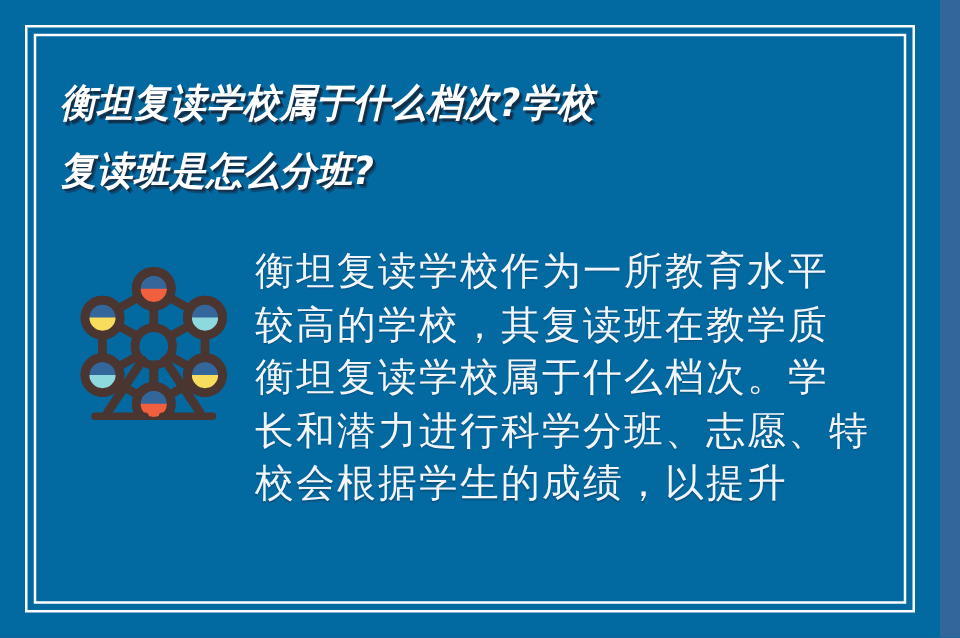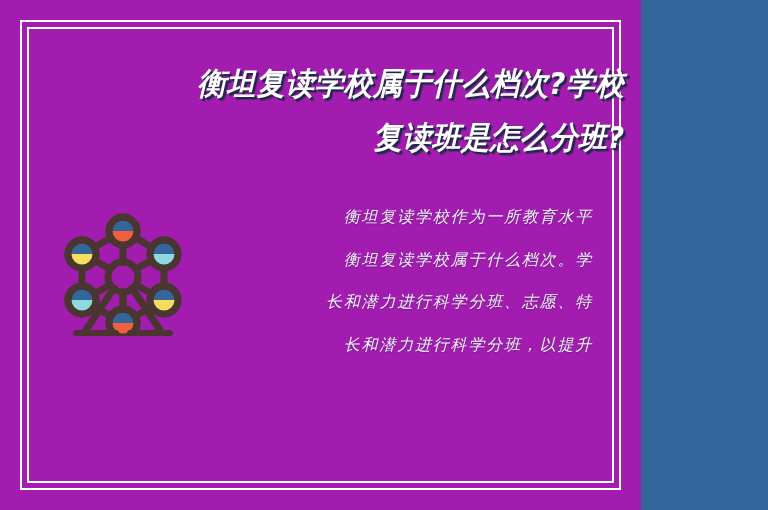--- a/index.html
+++ b/index.html
@@ -10,24 +10,23 @@
     overflow: hidden;
   }
 
   body {
     background: #33679c;
     font-family: "Liberation Sans", sans-serif;
   }
 
   #poster {
     position: relative;
-    width: 641px;
+    width: 752px;
     height: 510px;
-    background: #a21caf;
-    text-align: right;
+    background: #0369a1;
   }
 
   
   .frame-outer {
     position: absolute;
     left: 20px;
     top: 20px;
     right: 20px;
     bottom: 20px;
     border: 2px solid #ffffff;
@@ -83,22 +82,21 @@
     display: flex;
     justify-content: center;
   }
 
   .body-copy {
     flex: 1 1 auto;
     padding-left: 6px;
   }
   .body-line {
     font-family: "DejaVu Serif", serif;
-    font-size: 16px;
-    font-style: italic;
+    font-size: 31px;
     line-height: 42.5px;
     color: #f2f6fa;
     letter-spacing: 1.8px;
     white-space: nowrap;
     text-shadow: 0 1px 1px rgba(16,38,60,0.35);
   }
 </style>
 </head>
 <body>
 
@@ -163,19 +161,20 @@
 
         <g stroke="#4A3530" stroke-width="6" stroke-linecap="round">
           <path d="M14 123 L54 123"></path>
           <path d="M68 123 L108 123"></path>
         </g>
       </svg>
     </div>
 
     <div class="body-copy">
       <div class="body-line">衡坦复读学校作为一所教育水平</div>
+      <div class="body-line">较高的学校，其复读班在教学质</div>
       <div class="body-line">衡坦复读学校属于什么档次。学</div>
       <div class="body-line">长和潜力进行科学分班、志愿、特</div>
-      <div class="body-line">长和潜力进行科学分班，以提升</div>
+      <div class="body-line">校会根据学生的成绩，以提升</div>
     </div>
 
   </div>
 </div>
 
 </body></html>

